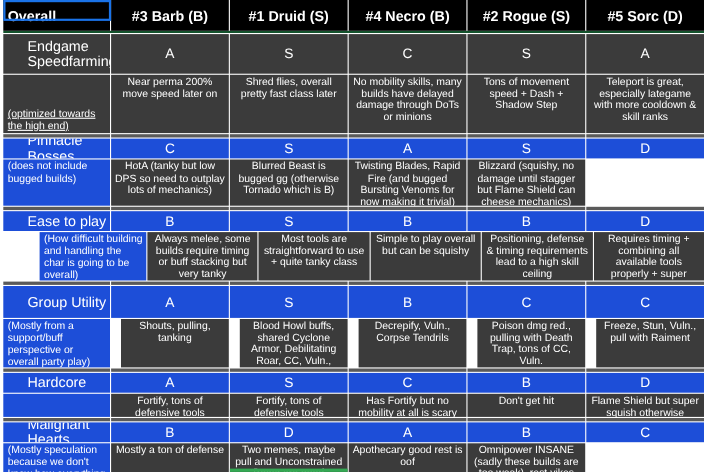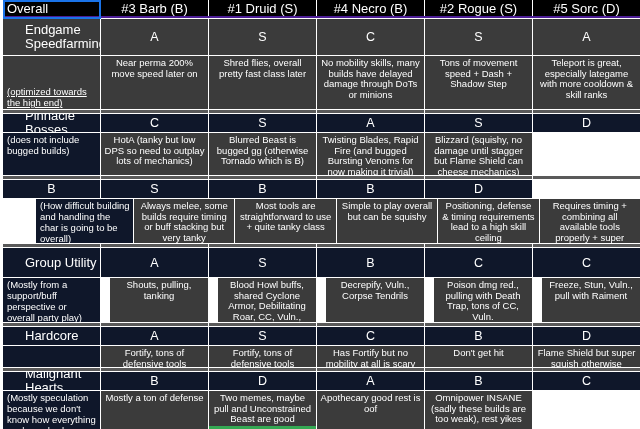--- a/index.html
+++ b/index.html
@@ -12,21 +12,21 @@
     font-family: "Liberation Sans", sans-serif;
     color: #ffffff;
   }
   .row {
     display: grid;
     grid-template-columns: 97px repeat(5, 1fr);
     column-gap: 1px;
     margin-left: 3px;
     margin-bottom: 1px;
   }
-  .header-row { height: 18px; margin-bottom: 0; border-bottom: 2px solid #4c1d95; }
+  .header-row { height: 30px; margin-bottom: 0; border-bottom: 2px solid #14532d; font-weight: bold; }
   .header-row { margin-bottom: 1px; }
   .cell { background: #000; overflow: hidden; }
   .header-cell {
     display: flex; align-items: center; justify-content: center;
     font-size: 13px; background: #000;
   }
   .header-cell.first { justify-content: flex-start; padding-left: 4px; }
   .grade-row .cat-cell {
     display: flex; align-items: center;
     font-size: 13px; padding-left: 22px; line-height: 1.05;
@@ -40,21 +40,21 @@
     display: flex; flex-direction: column; justify-content: flex-start;
   }
   .desc-row.center-note .note-cell { justify-content: flex-end; text-decoration: underline; }
   .desc-row .detail-cell {
     font-size: 9.5px; line-height: 1.12; text-align: center;
     padding: 2px 3px 0 3px;
   }
   .sep-row { margin-bottom: 1px; }
   .sep-row .cell { background: #5a5a5a; }
   .bg-gray { background: #3b3b3b; }
-  .bg-black { background: #0f172a; }
+  .bg-black { background: #1d4ed8; }
   .selection-outline {
     position: absolute; left: 3px; top: 0;
     width: 98px; height: 19px;
     border: 2px solid #1a73e8;
     pointer-events: none;
   }
   .bottom-marker {
     position: absolute; bottom: 0; height: 3px;
     background: #34a853;
   }
@@ -118,20 +118,21 @@
       </div>
       <div class="row sep-row" style="height: 3px;">
         <div class="cell"></div>
         <div class="cell"></div>
         <div class="cell"></div>
         <div class="cell"></div>
         <div class="cell"></div>
         <div class="cell"></div>
       </div>
       <div class="row grade-row" style="height: 18px;">
+        <div class="cell cat-cell bg-black">Ease to play</div>
         <div class="cell grade-cell bg-black">B</div>
         <div class="cell grade-cell bg-black">S</div>
         <div class="cell grade-cell bg-black">B</div>
         <div class="cell grade-cell bg-black">B</div>
         <div class="cell grade-cell bg-black">D</div>
       </div>
       <div class="row desc-row" style="height: 44px; margin-left: 36px;">
         <div class="cell note-cell bg-black">
           <span>(How difficult building and handling the char is going to be overall)</span>
         </div>

